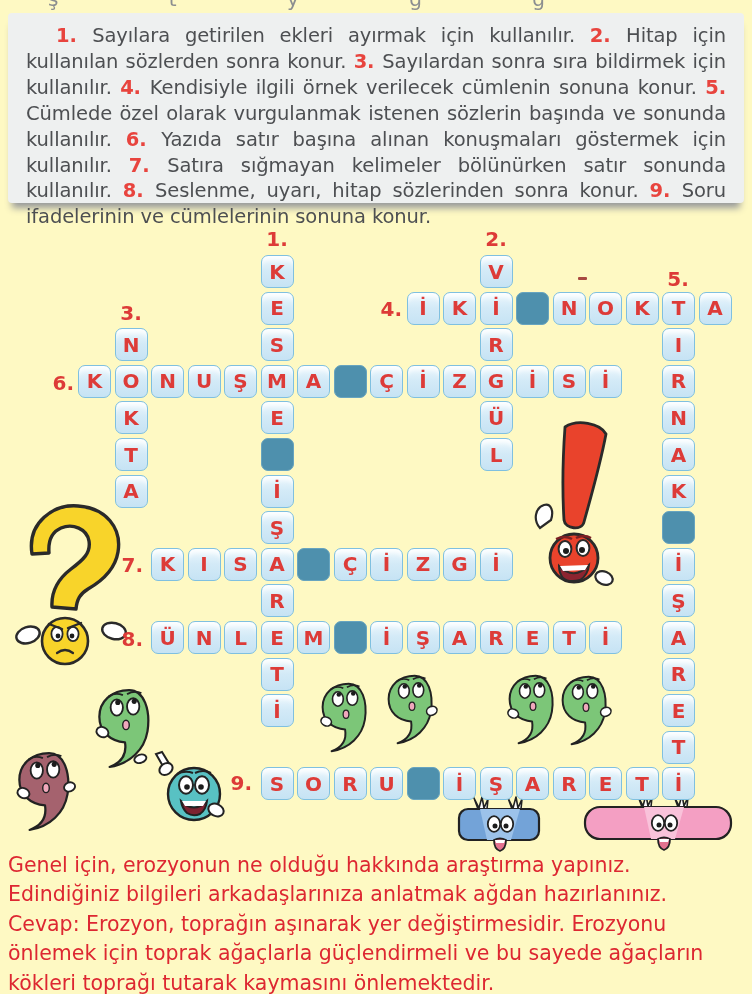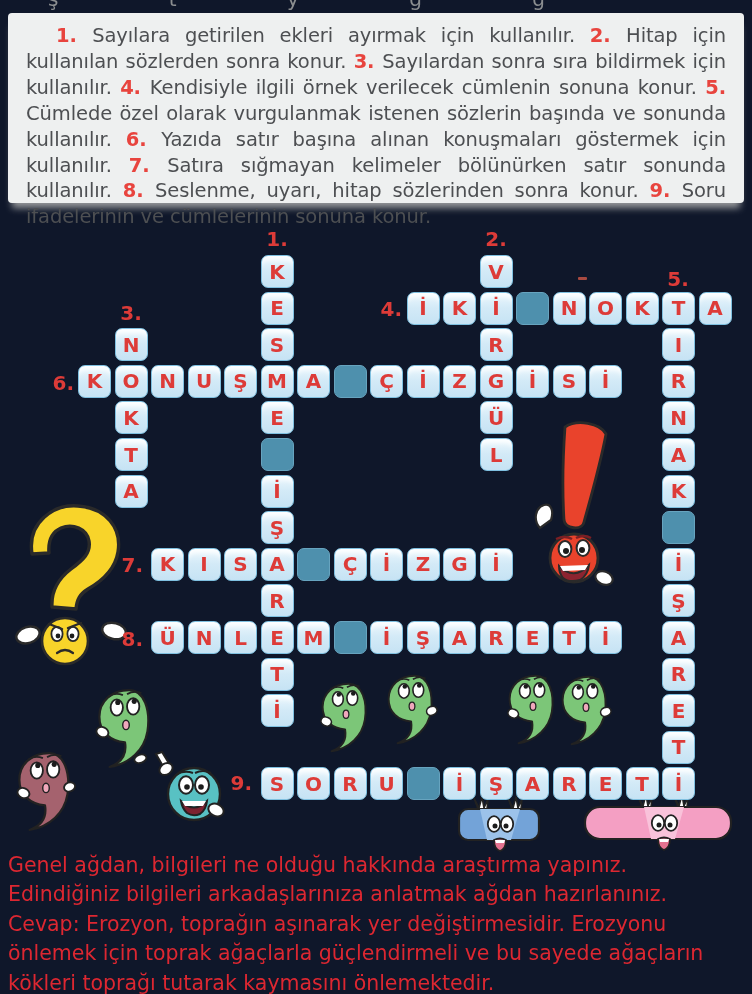--- a/index.html
+++ b/index.html
@@ -1,16 +1,16 @@
 <!DOCTYPE html>
 <html><head>
 <meta charset="utf-8">
 <style>
   html,body{margin:0;padding:0;background:#fff;}
-  #page{position:relative;width:752px;height:994px;background:#0f172a;overflow:hidden;
+  #page{position:relative;width:752px;height:994px;background:#fef9c3;overflow:hidden;
         font-family:"DejaVu Sans","Liberation Sans",sans-serif;}
   
   #top-strip{position:absolute;left:0;top:0;width:752px;height:11px;overflow:hidden;}
   #top-strip span{display:inline-block;margin-left:48px;letter-spacing:52px;
         font-size:20px;color:#8b8e90;transform:translateY(-13px);}
   
   #clue-box{position:absolute;left:8px;top:13px;width:700px;height:164px;
         background:#eef0f0;border-radius:4px;padding:10px 18px 16px 18px;
         box-shadow:0 9px 7px -4px #97999b;}
   #clue-text{font-size:19.5px;line-height:25.9px;color:#4d4f52;text-align:justify;
@@ -308,17 +308,17 @@
       <div class="clue-num" style="left: 115px; top: 301px; width: 32px; text-align: center;">3.</div>
       <div class="clue-num" style="left: 370px; top: 297px; width: 32px; text-align: right;">4.</div>
       <div class="clue-num" style="left: 662px; top: 267px; width: 32px; text-align: center;">5.</div>
       <div class="clue-num" style="left: 42px; top: 371px; width: 32px; text-align: right;">6.</div>
       <div class="clue-num" style="left: 111px; top: 553px; width: 32px; text-align: right;">7.</div>
       <div class="clue-num" style="left: 111px; top: 627px; width: 32px; text-align: right;">8.</div>
       <div class="clue-num" style="left: 220px; top: 771px; width: 32px; text-align: right;">9.</div>
     </div>
 
   <div id="answer">
-      <div>Genel ağdan, bilgileri ne olduğu hakkında araştırma yapınız.</div>
+      <div>Genel için, erozyonun ne olduğu hakkında araştırma yapınız.</div>
       <div>Edindiğiniz bilgileri arkadaşlarınıza anlatmak ağdan hazırlanınız.</div>
       <div>Cevap: Erozyon, toprağın aşınarak yer değiştirmesidir. Erozyonu önlemek için toprak ağaçlarla güçlendirmeli ve bu sayede ağaçların kökleri toprağı tutarak kaymasını önlemektedir.</div>
     </div>
 </div>
 
 </body></html>

